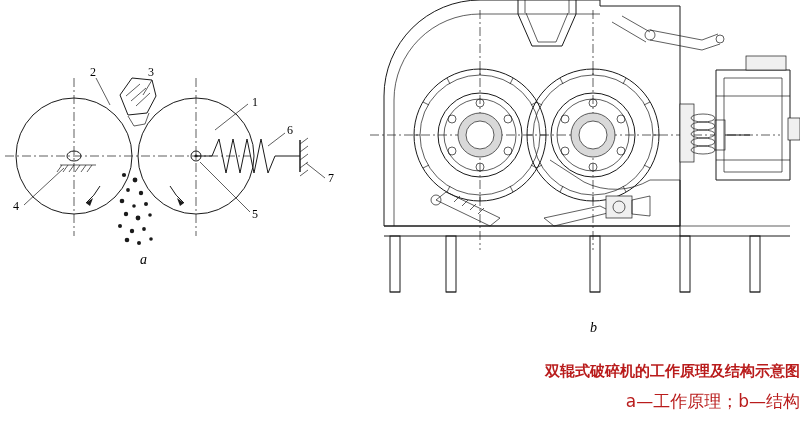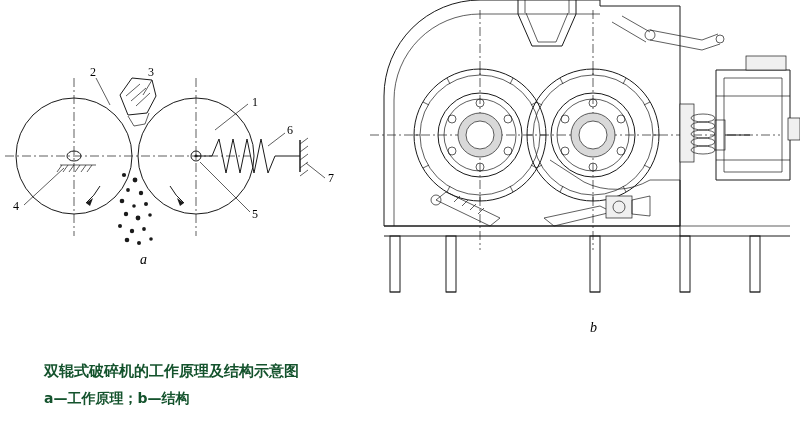--- a/index.html
+++ b/index.html
@@ -31,26 +31,26 @@
     position:absolute;
     font-family:"Liberation Serif", serif;
     font-style:italic;
     font-size:14px;
     color:#000;
   }
 
   .caption{
     position:absolute;
     left:0;right:0;
-    text-align:left;
-    color:#14532d;
+    text-align:right;
+    color:#b91c1c;
     margin-left:44px;
   }
   #cap-title{top:362px;font-size:15px;font-weight:bold;font-family:"DejaVu Sans", sans-serif;}
-  #cap-sub{top:390px;font-size:14px;font-weight:bold;font-family:"DejaVu Sans", sans-serif;}
+  #cap-sub{top:390px;font-size:17px;font-weight:normal;font-family:"DejaVu Sans", sans-serif;}
   #cap-legend{top:414px;font-size:13px;font-weight:bold;font-family:"DejaVu Sans", sans-serif;}
 
   .st{fill:none;stroke:#1a1a1a;stroke-width:1;}
   .st-thin{fill:none;stroke:#1a1a1a;stroke-width:0.7;}
   .st-thick{fill:none;stroke:#111;stroke-width:1.4;}
   .dash{fill:none;stroke:#1a1a1a;stroke-width:0.7;stroke-dasharray:9 3 2 3;}
   .hatch{fill:none;stroke:#1a1a1a;stroke-width:0.7;}
   .dot{fill:#1a1a1a;stroke:none;}
   .fillgray{fill:#d9d9d9;stroke:#1a1a1a;stroke-width:0.7;}
   .filllt{fill:#f0f0f0;stroke:#1a1a1a;stroke-width:0.7;}

